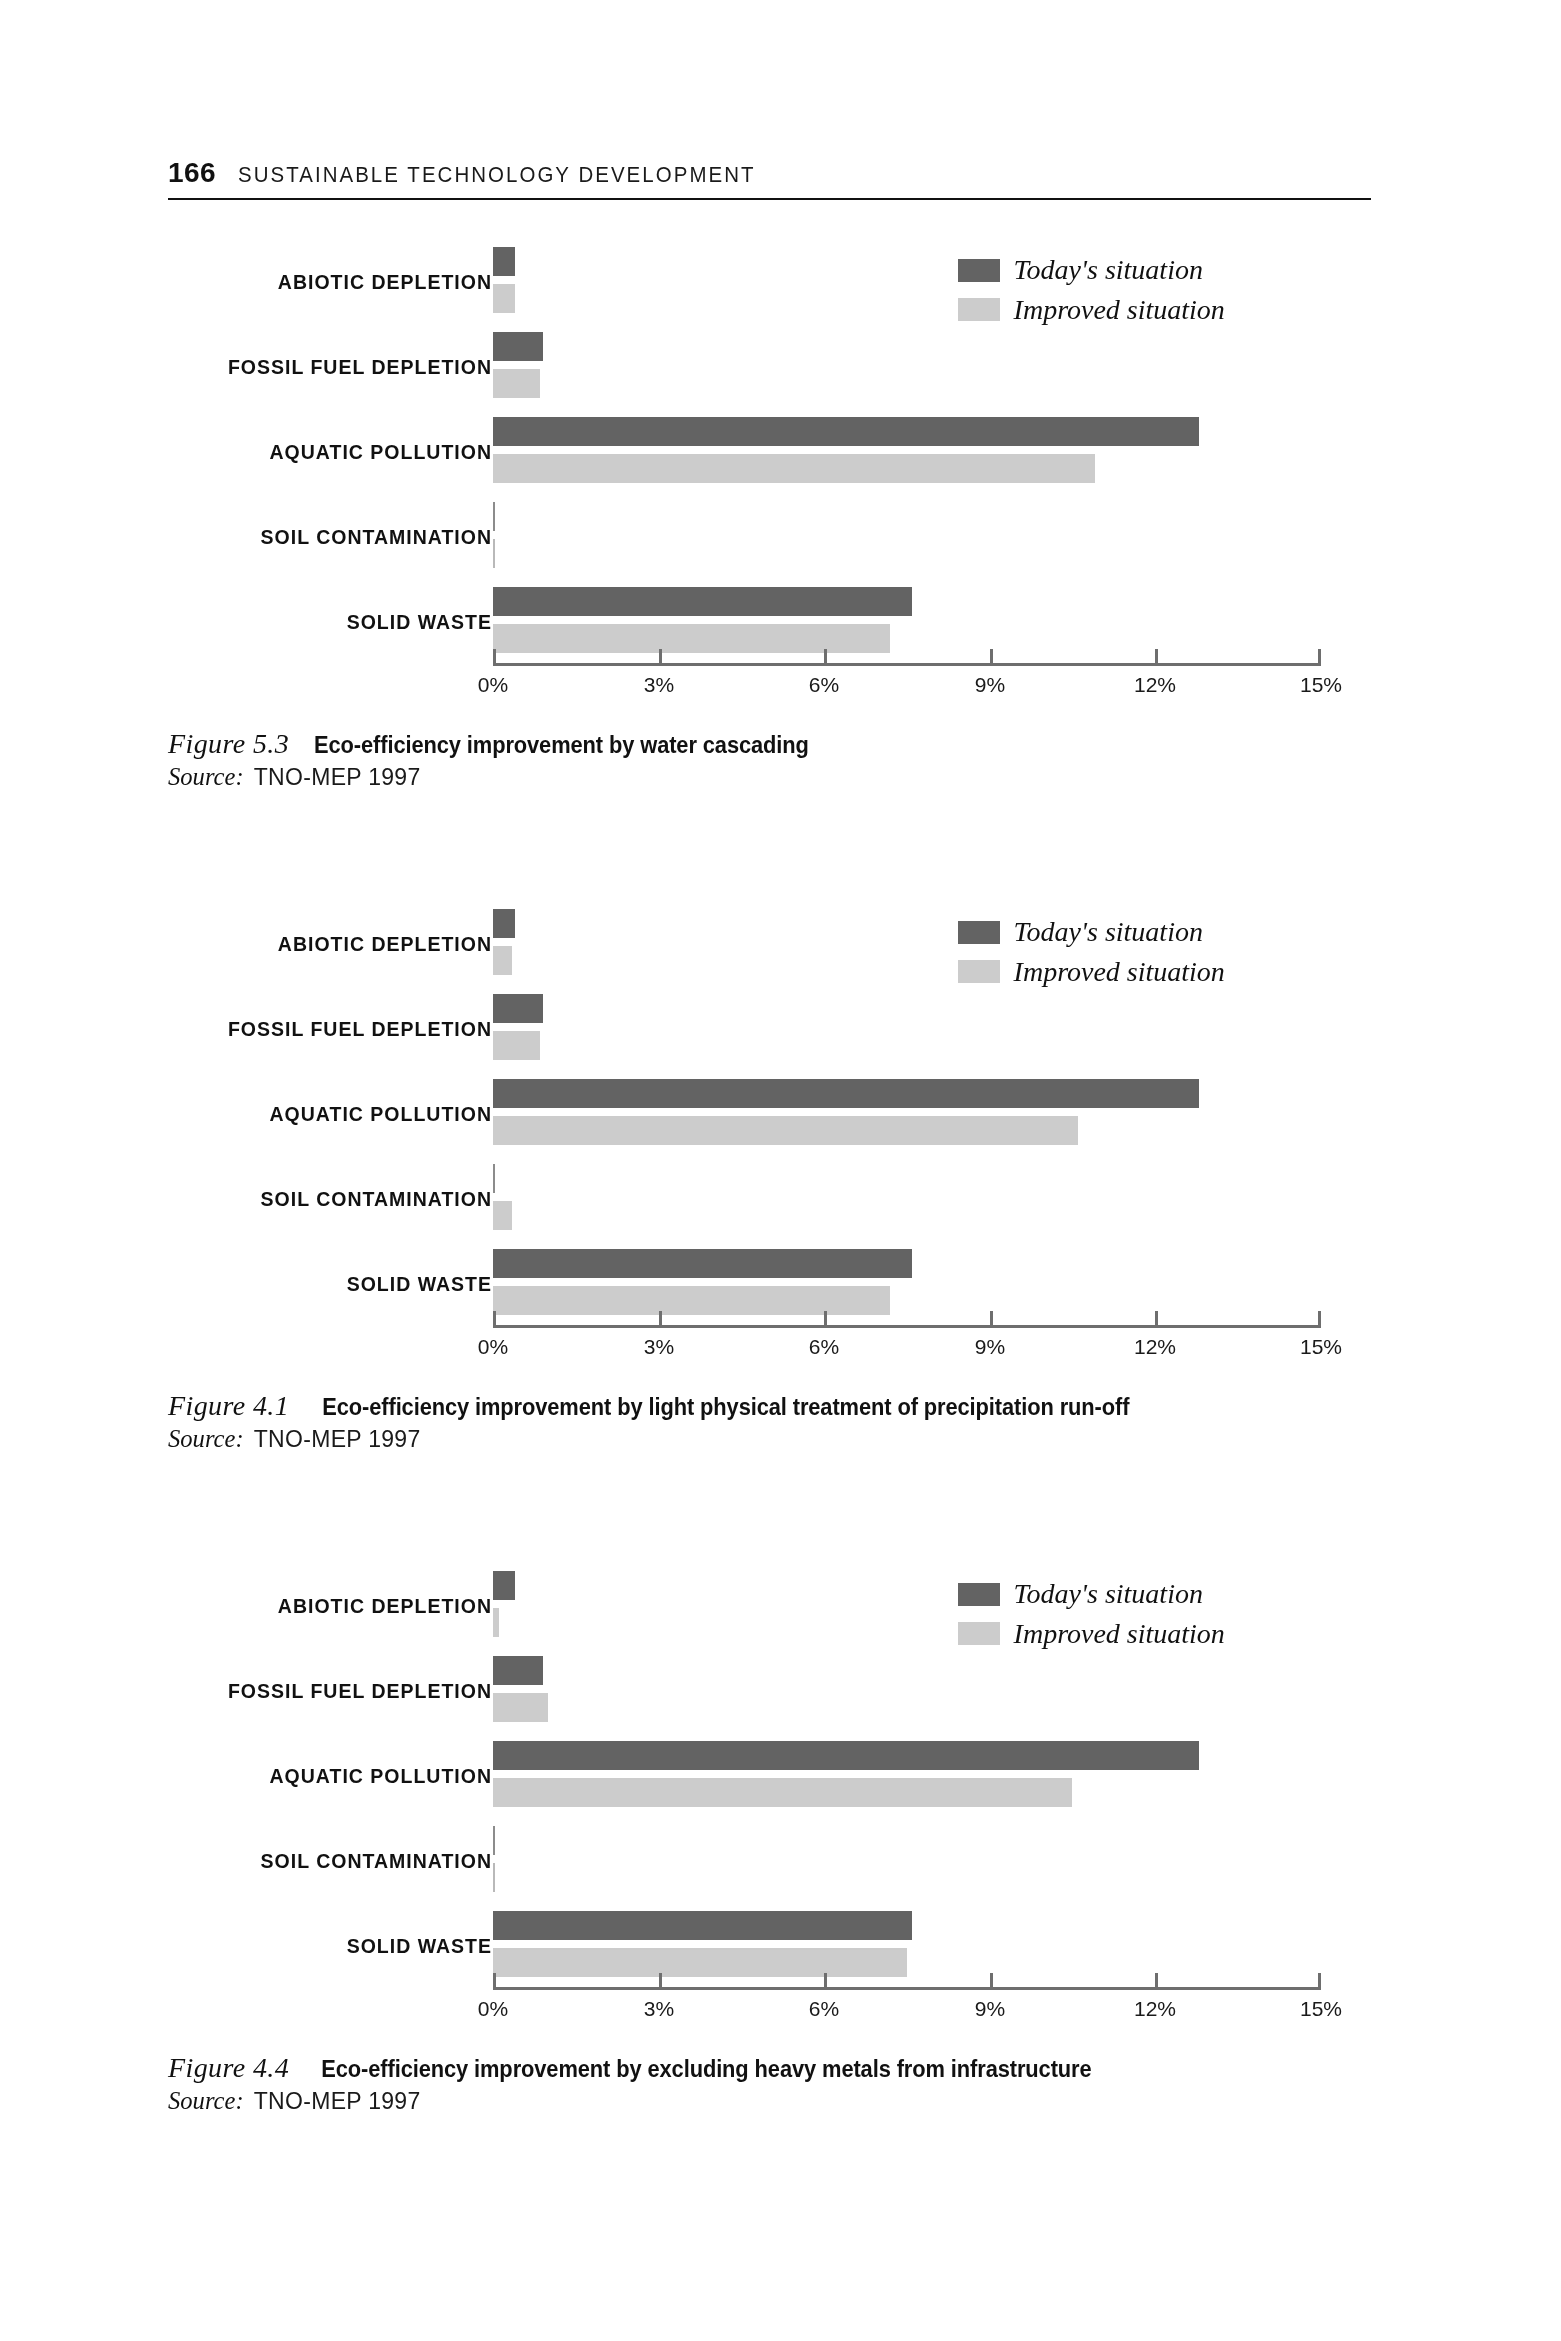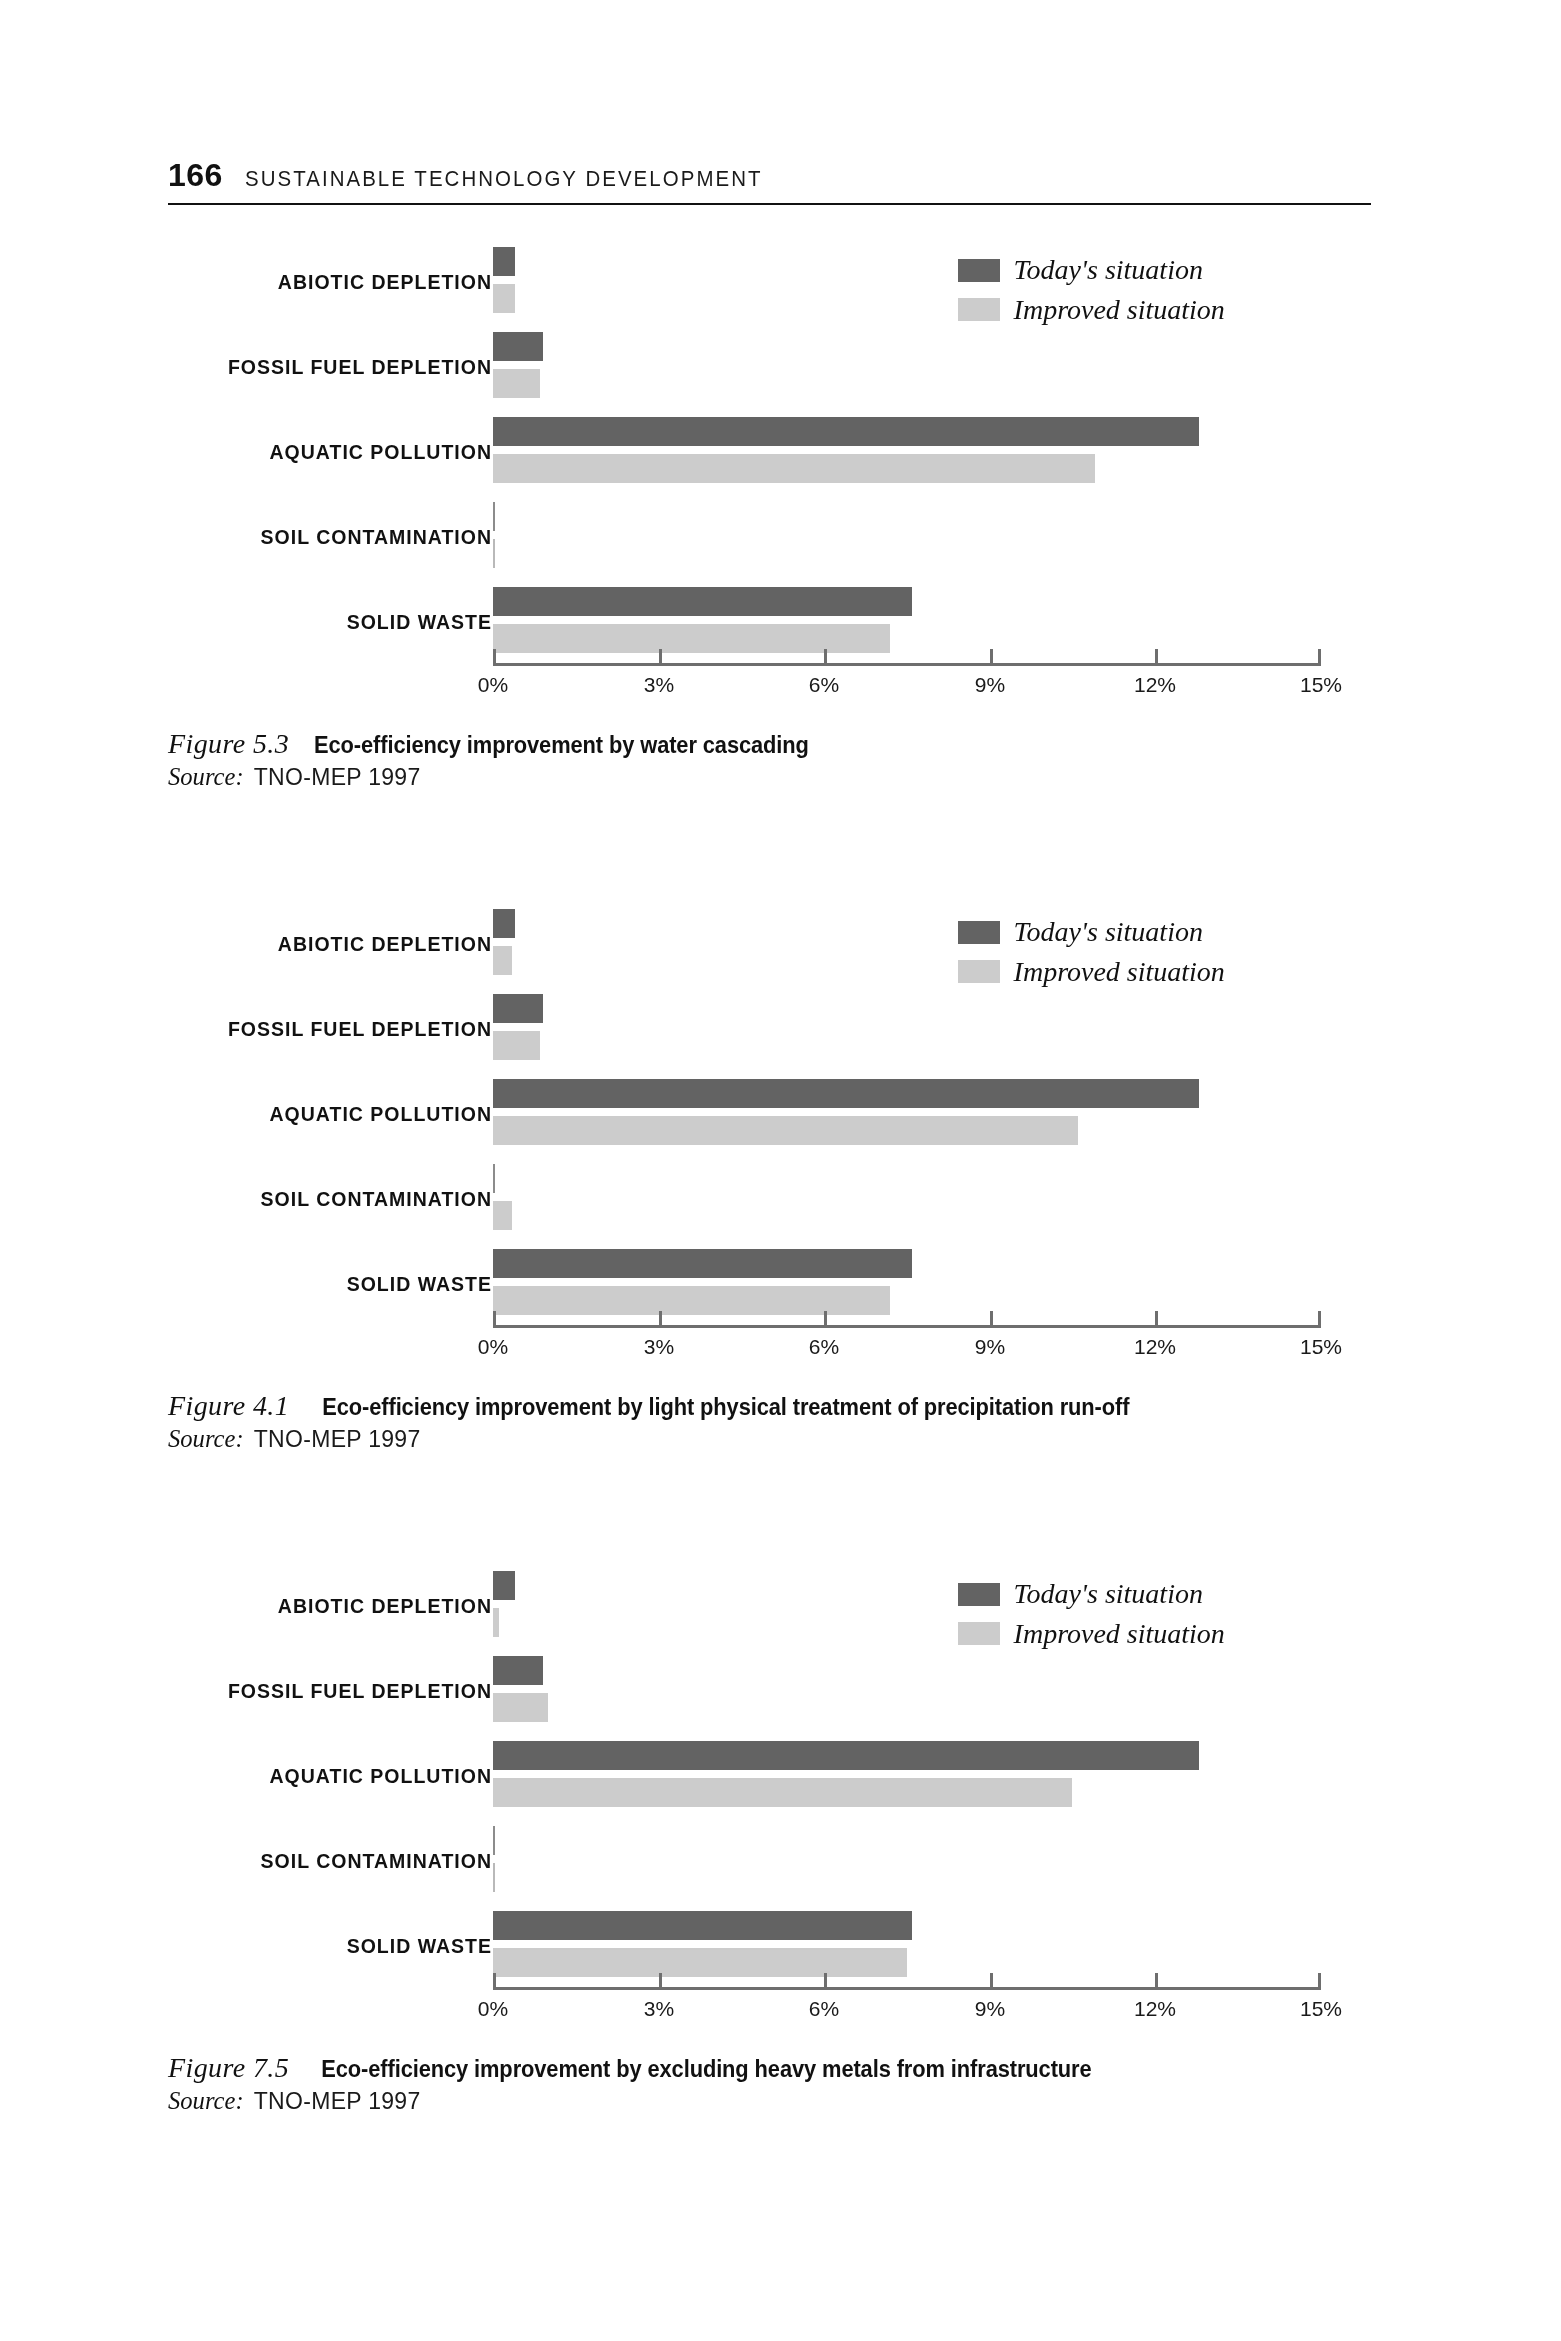--- a/index.html
+++ b/index.html
@@ -30,21 +30,21 @@
     top: 157px;
     width: 1203px;
   }
   .header-line {
     display: flex;
     align-items: baseline;
     gap: 22px;
     padding-bottom: 8.5px;
   }
   .folio {
-    font-size: 32px;
+    font-size: 28px;
     font-weight: 700;
     letter-spacing: 0.4px;
     color: #111;
   }
   .running-title {
     font-size: 22px;
     font-weight: 400;
     letter-spacing: 2.2px;
     color: #1a1a1a;
     transform: scaleX(0.93);
@@ -443,21 +443,21 @@
               <span class="legend-swatch today" style="background: rgb(99, 99, 99);"></span>
               <span class="legend-text">Today's situation</span>
             </div>
             <div class="legend-item">
               <span class="legend-swatch improved" style="background: rgb(204, 204, 204);"></span>
               <span class="legend-text">Improved situation</span>
             </div>
           </div>
         </div>
         <div class="caption">
-          <span class="caption-figno">Figure 7.5</span>
+          <span class="caption-figno">Figure 4.4</span>
           <span class="caption-text">Eco-efficiency improvement by excluding heavy metals from infrastructure</span>
         </div>
         <div class="source">
           <span class="source-label">Source:</span>
           <span class="source-text">TNO-MEP 1997</span>
         </div>
       </div>
     </div>
 
 </div>

